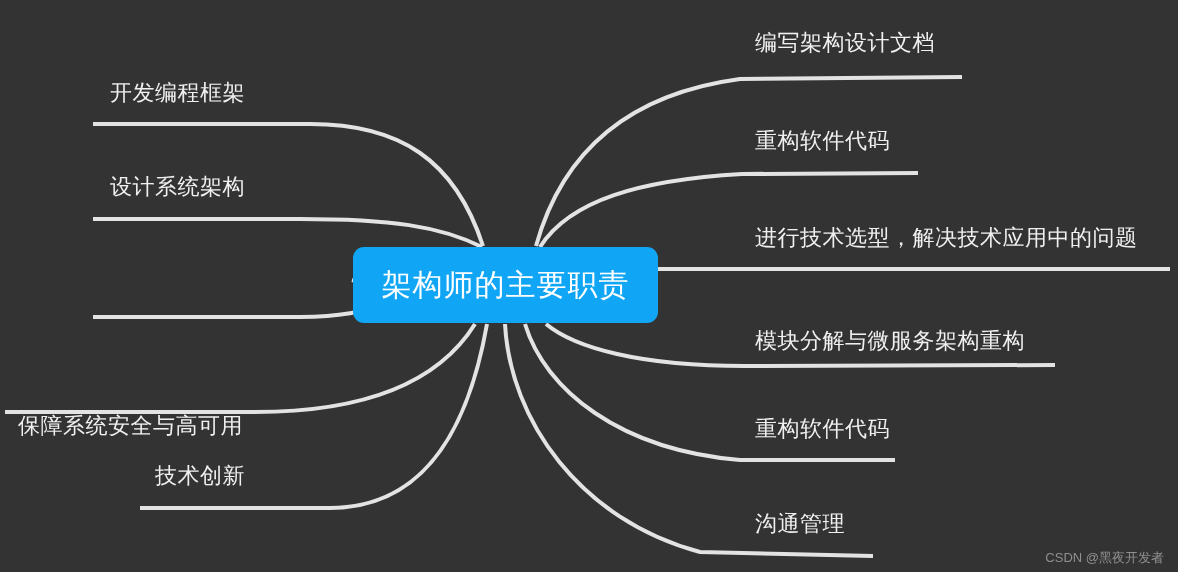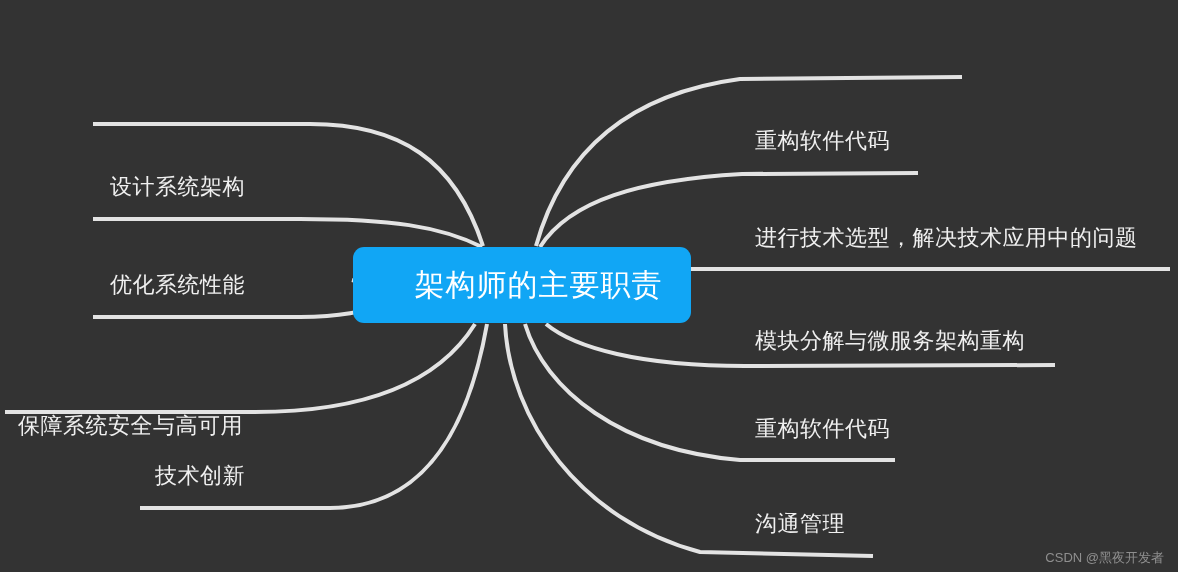--- a/index.html
+++ b/index.html
@@ -42,21 +42,20 @@
     left: 353px;
     top: 247px;
     width: 305px;
     height: 76px;
     background: #11a6f5;
     border-radius: 11px;
     display: flex;
     align-items: center;
     justify-content: center;
     z-index: 5;
-    padding-left: 33px;
   }
   #central-node-label {
     color: #ffffff;
     font-size: 30px;
     line-height: 1;
     white-space: nowrap;
     letter-spacing: 1px;
   }
   #watermark {
     position: absolute;
@@ -86,25 +85,26 @@
     <path class="branch-path" stroke-width="4" d="M 655 269 L 1170 269"></path>
     <path class="branch-path" stroke-width="4" d="M 546 324 C 575 348 640 366 745 366 L 1055 365"></path>
     <path class="branch-path" stroke-width="4" d="M 525 324 C 545 390 620 450 740 460 L 895 460"></path>
     <path class="branch-path" stroke-width="4" d="M 505 324 C 510 420 580 520 700 552 L 873 556"></path>
   </svg>
 
   <div id="central-node">
     <span id="central-node-label">架构师的主要职责</span>
   </div>
 
+  <div class="node-label" style="left:110px; top:82px;">开发编程框架</div>
   <div class="node-label" style="left:110px; top:176px;text-align:right;">设计系统架构</div>
-  <div class="node-label" style="left:110px; top:274px;">优化系统性能</div>
   <div class="node-label" style="left:18px; top:369px;margin-top:46px;">保障系统安全与高可用</div>
   <div class="node-label" style="left:155px; top:465px;">技术创新</div>
 
+  <div class="node-label" style="left:755px; top:32px;">编写架构设计文档</div>
   <div class="node-label" style="left:755px; top:227px;">进行技术选型，解决技术应用中的问题</div>
   <div class="node-label" style="left:755px; top:130px;">重构软件代码</div>
   <div class="node-label" style="left:755px; top:330px;">模块分解与微服务架构重构</div>
   <div class="node-label" style="left:755px; top:418px;">重构软件代码</div>
   <div class="node-label" style="left:755px; top:513px;">沟通管理</div>
 
   <div id="watermark">CSDN @黑夜开发者</div>
 
 </div>
 

